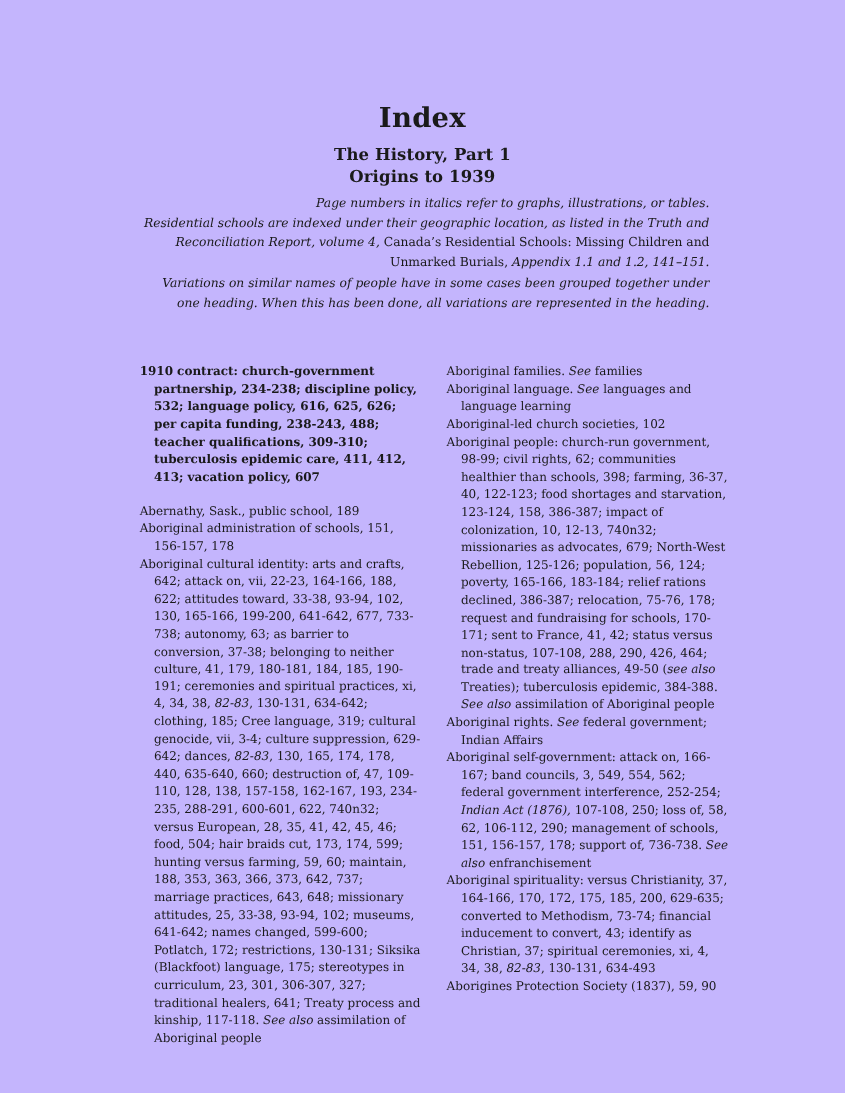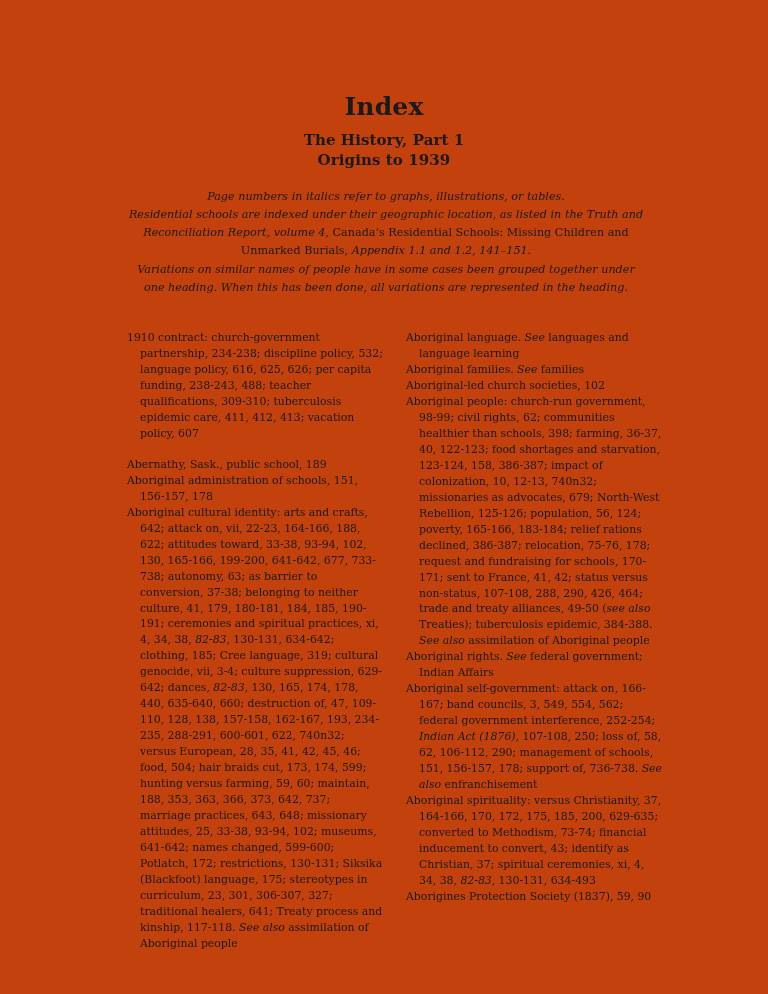--- a/index.html
+++ b/index.html
@@ -15,21 +15,21 @@
     color: #1a1a1a;
     -webkit-font-smoothing: antialiased;
   }
   .page {
     position: relative;
     width: 768px;
     height: 994px;
     box-sizing: border-box;
     padding: 0;
     overflow: hidden;
-    background: #c2410c;
+    background: #c4b5fd;
   }
 
   
   .title-block {
     position: absolute;
     left: 0;
     top: 92px;
     width: 768px;
     text-align: center;
   }
@@ -46,26 +46,26 @@
     line-height: 1.35;
     margin: 0;
     letter-spacing: 0.1px;
     text-align: center;
   }
 
   
   .notes {
     position: absolute;
     left: 127px;
-    top: 188px;
+    top: 176px;
     width: 518px;
     font-size: 11.2px;
     font-style: italic;
     line-height: 1.62;
-    text-align: center;
+    text-align: right;
   }
   .note-para {
     margin: 0;
   }
   .note-para .roman {
     font-style: normal;
   }
 
   
   .columns {
@@ -85,20 +85,21 @@
     font-size: 10.9px;
     line-height: 1.465;
     margin: 0 0 0 0;
     padding-left: 13px;
     text-indent: -13px;
     text-align: left;
     word-spacing: -0.1px;
   }
   .entry.gap-after {
     margin-bottom: 15px;
+    font-weight: bold;
   }
   .entry i {
     font-style: italic;
   }
 </style>
 </head>
 <body>
 
 <div class="page">
 
@@ -115,22 +116,22 @@
     </div>
 
   <div class="columns" id="columns-container">
       <div class="column">
         <p class="entry gap-after"><span class="roman">1910 contract: church-government partnership, 234-238; discipline policy, 532; language policy, 616, 625, 626; per capita funding, 238-243, 488; teacher qualifications, 309-310; tuberculosis epidemic care, 411, 412, 413; vacation policy, 607</span></p>
         <p class="entry"><span class="roman">Abernathy, Sask., public school, 189</span></p>
         <p class="entry"><span class="roman">Aboriginal administration of schools, 151, 156-157, 178</span></p>
         <p class="entry"><span class="roman">Aboriginal cultural identity: arts and crafts, 642; attack on, vii, 22-23, 164-166, 188, 622; attitudes toward, 33-38, 93-94, 102, 130, 165-166, 199-200, 641-642, 677, 733-738; autonomy, 63; as barrier to conversion, 37-38; belonging to neither culture, 41, 179, 180-181, 184, 185, 190-191; ceremonies and spiritual practices, xi, 4, 34, 38, </span><i>82-83</i><span class="roman">, 130-131, 634-642; clothing, 185; Cree language, 319; cultural genocide, vii, 3-4; culture suppression, 629-642; dances, </span><i>82-83</i><span class="roman">, 130, 165, 174, 178, 440, 635-640, 660; destruction of, 47, 109-110, 128, 138, 157-158, 162-167, 193, 234-235, 288-291, 600-601, 622, 740n32; versus European, 28, 35, 41, 42, 45, 46; food, 504; hair braids cut, 173, 174, 599; hunting versus farming, 59, 60; maintain, 188, 353, 363, 366, 373, 642, 737; marriage practices, 643, 648; missionary attitudes, 25, 33-38, 93-94, 102; museums, 641-642; names changed, 599-600; Potlatch, 172; restrictions, 130-131; Siksika (Blackfoot) language, 175; stereotypes in curriculum, 23, 301, 306-307, 327; traditional healers, 641; Treaty process and kinship, 117-118. </span><i>See also</i><span class="roman"> assimilation of Aboriginal people</span></p>
       </div>
       <div class="column">
+        <p class="entry"><span class="roman">Aboriginal families. </span><i>See</i><span class="roman"> families</span></p>
         <p class="entry"><span class="roman">Aboriginal language. </span><i>See</i><span class="roman"> languages and language learning</span></p>
-        <p class="entry"><span class="roman">Aboriginal families. </span><i>See</i><span class="roman"> families</span></p>
         <p class="entry"><span class="roman">Aboriginal-led church societies, 102</span></p>
         <p class="entry"><span class="roman">Aboriginal people: church-run government, 98-99; civil rights, 62; communities healthier than schools, 398; farming, 36-37, 40, 122-123; food shortages and starvation, 123-124, 158, 386-387; impact of colonization, 10, 12-13, 740n32; missionaries as advocates, 679; North-West Rebellion, 125-126; population, 56, 124; poverty, 165-166, 183-184; relief rations declined, 386-387; relocation, 75-76, 178; request and fundraising for schools, 170-171; sent to France, 41, 42; status versus non-status, 107-108, 288, 290, 426, 464; trade and treaty alliances, 49-50 (</span><i>see also</i><span class="roman"> Treaties); tuberculosis epidemic, 384-388. </span><i>See also</i><span class="roman"> assimilation of Aboriginal people</span></p>
         <p class="entry"><span class="roman">Aboriginal rights. </span><i>See</i><span class="roman"> federal government; Indian Affairs</span></p>
         <p class="entry"><span class="roman">Aboriginal self-government: attack on, 166-167; band councils, 3, 549, 554, 562; federal government interference, 252-254; </span><i>Indian Act (1876),</i><span class="roman"> 107-108, 250; loss of, 58, 62, 106-112, 290; management of schools, 151, 156-157, 178; support of, 736-738. </span><i>See also</i><span class="roman"> enfranchisement</span></p>
         <p class="entry"><span class="roman">Aboriginal spirituality: versus Christianity, 37, 164-166, 170, 172, 175, 185, 200, 629-635; converted to Methodism, 73-74; financial inducement to convert, 43; identify as Christian, 37; spiritual ceremonies, xi, 4, 34, 38, </span><i>82-83</i><span class="roman">, 130-131, 634-493</span></p>
         <p class="entry"><span class="roman">Aborigines Protection Society (1837), 59, 90</span></p>
       </div>
     </div>
 
 </div>

